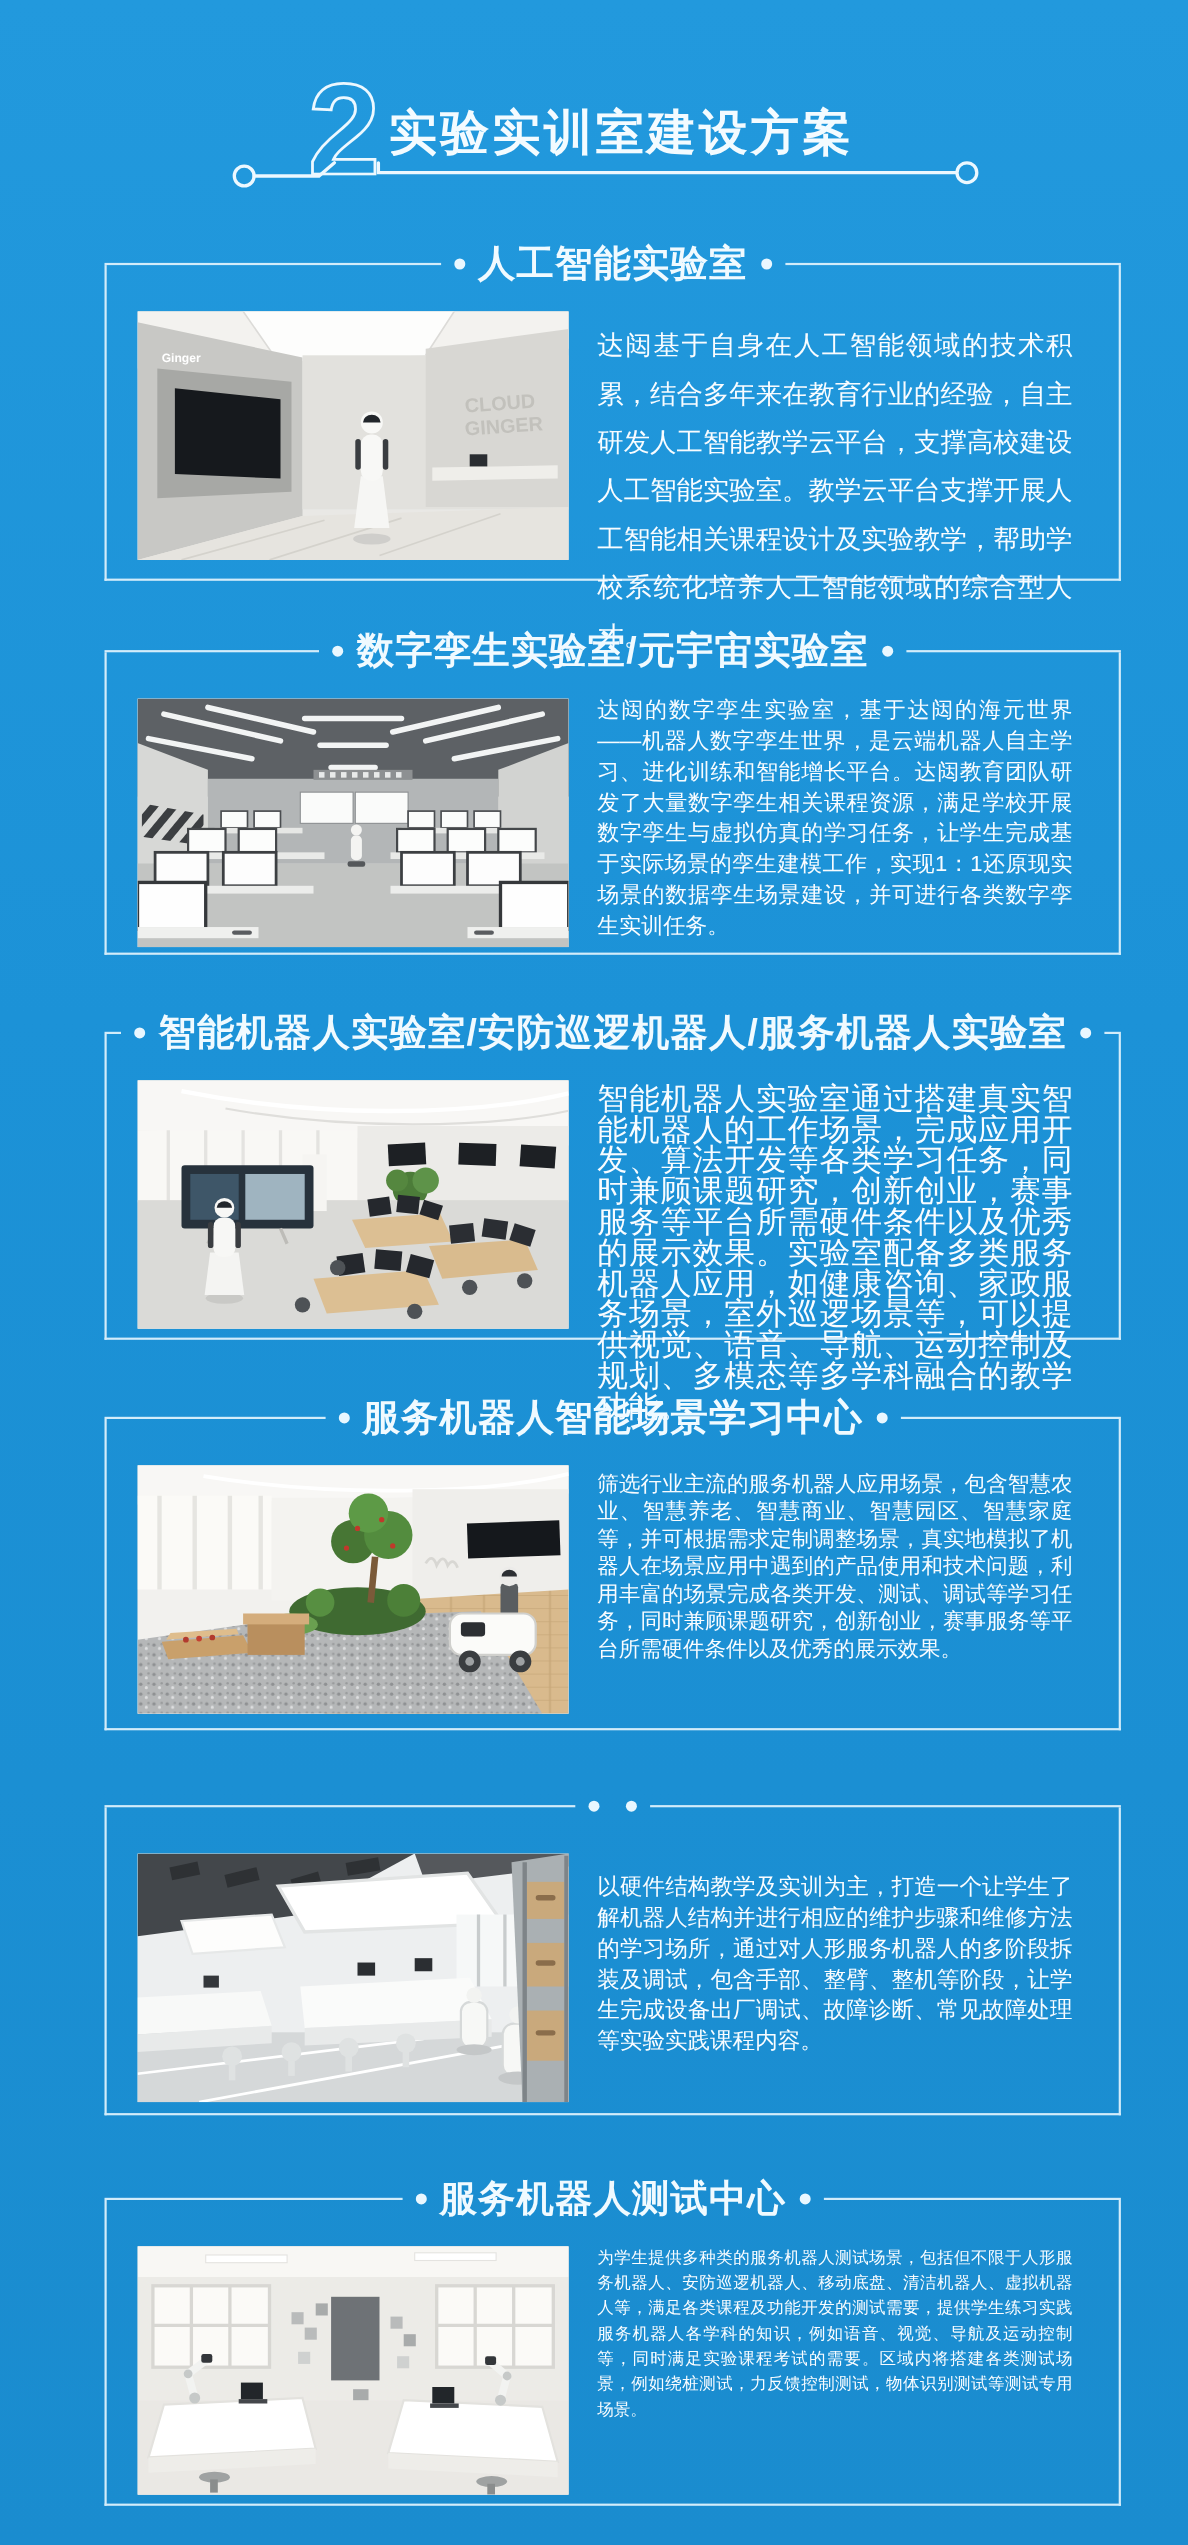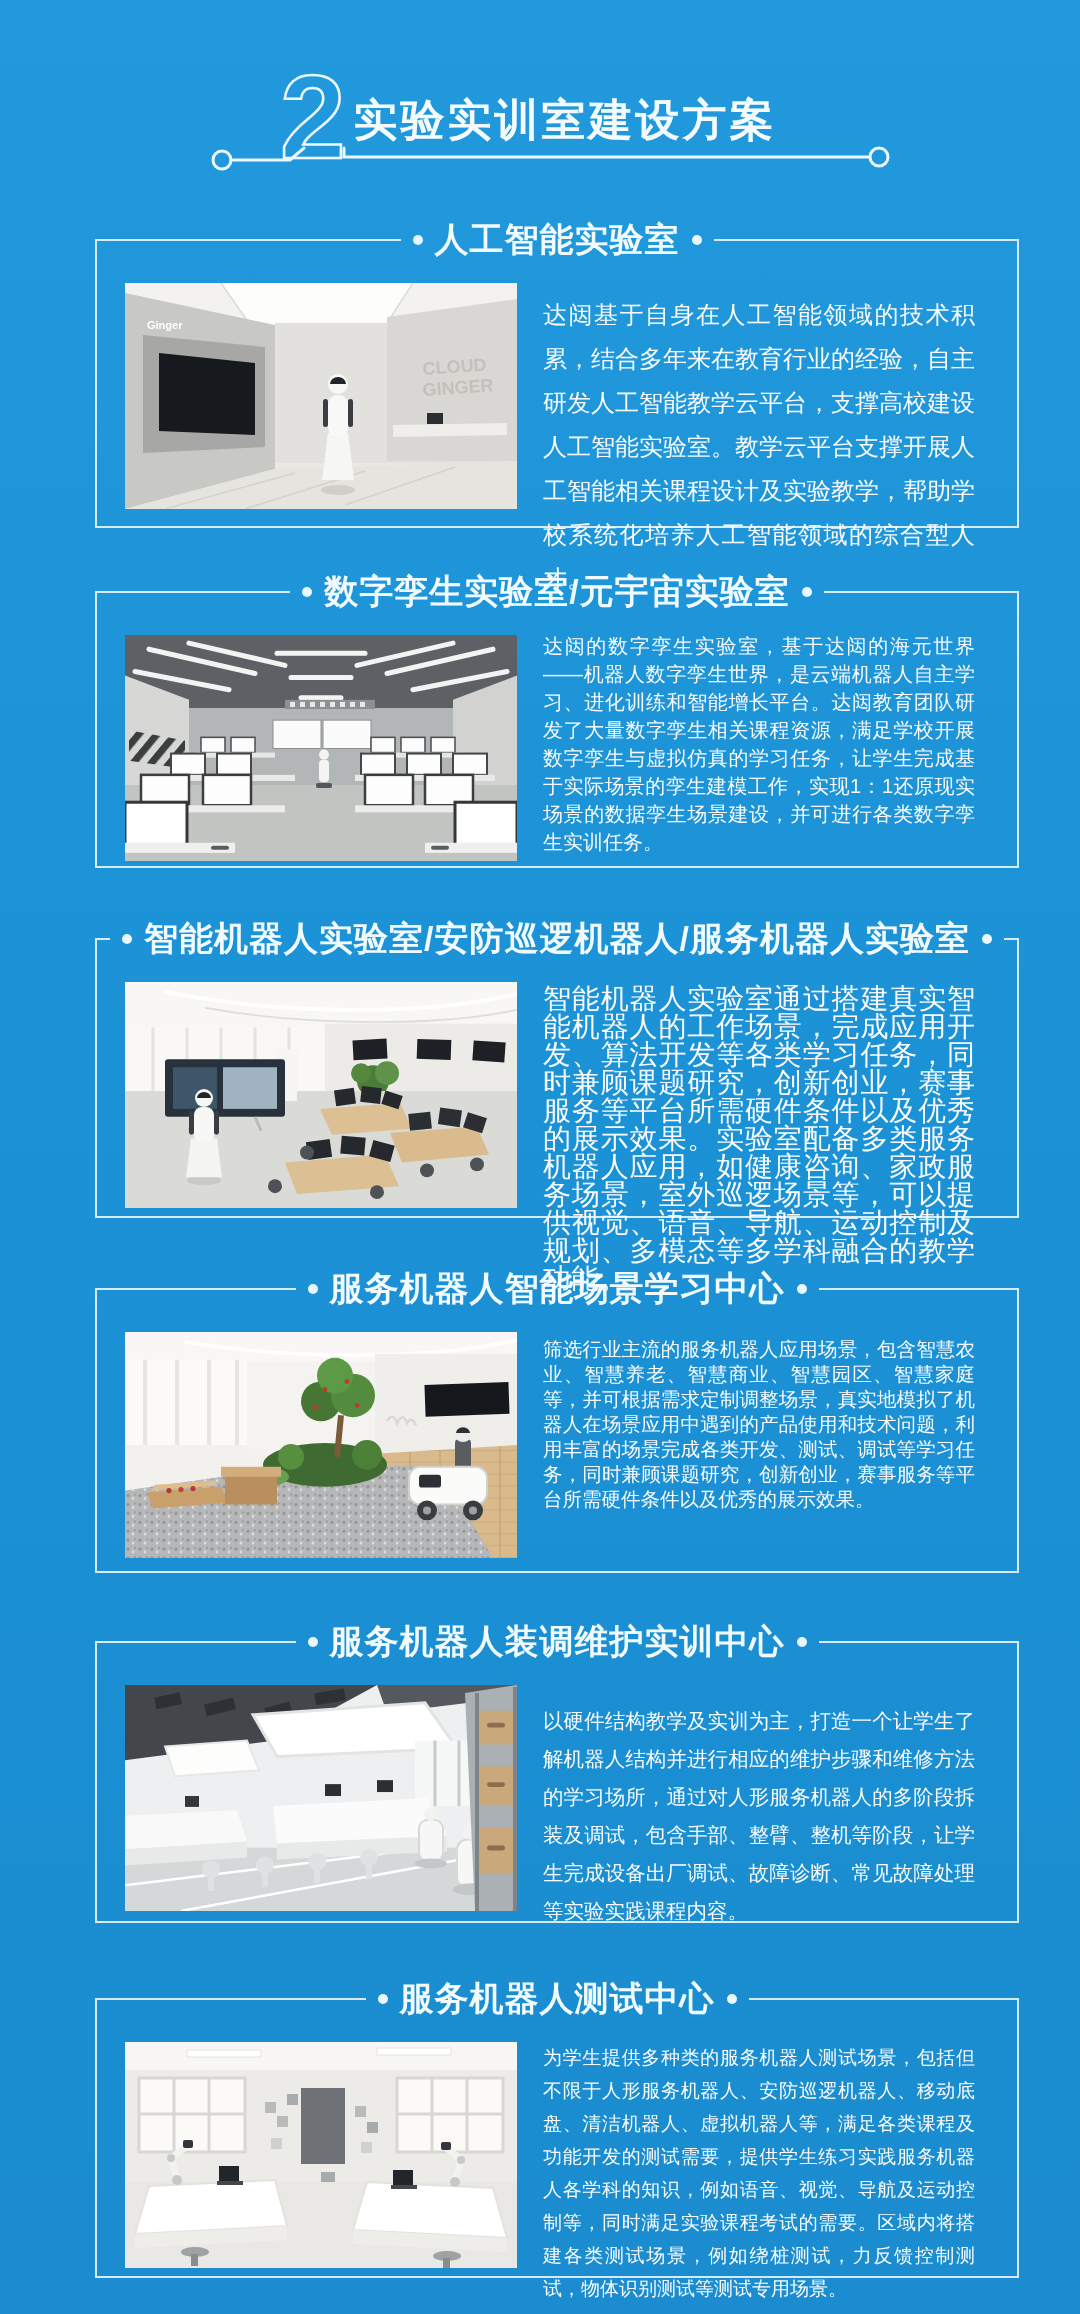--- a/index.html
+++ b/index.html
@@ -35,22 +35,22 @@
   }
   .photo svg{display:block;width:100%;height:100%;}
   .desc{
     position:absolute;left:446px;width:432px;margin:0;
     color:#f8fcff;text-align:justify;
   }
   .s1{top:241px;height:287px}.s1 .desc{top:52px;font-size:24px;line-height:44px}
   .s2{top:593px;height:275px}.s2 .desc{top:39px;font-size:20px;line-height:28px}
   .s3{top:940px;height:278px}.s3 .desc{top:45px;font-size:28px;line-height:28px}
   .s4{top:1290px;height:283px}.s4 .desc{top:47px;font-size:19.5px;line-height:25px}
-  .s5{top:1643px;height:280px}.s5 .desc{top:59px;font-size:20.5px;line-height:38px}
-  .s6{top:2000px;height:278px}.s6 .desc{top:41px;font-size:19px;line-height:33px}
+  .s5{top:1643px;height:280px}.s5 .desc{top:59px;font-size:20.5px;line-height:28px}
+  .s6{top:2000px;height:278px}.s6 .desc{top:41px;font-size:15px;line-height:23px}
 </style>
 </head>
 <body>
 
 <div class="page">
 
   <svg class="header-graphic" viewBox="0 0 1080 200">
     <circle cx="222" cy="160" r="9" fill="none" stroke="#ecf8ff" stroke-width="3"></circle>
     <path d="M231,160 H290 L304,148" fill="none" stroke="#ecf8ff" stroke-width="3" stroke-linecap="round"></path>
     <text x="280" y="158" font-size="118" font-weight="bold" fill="none" stroke="#ecf8ff" stroke-width="2.5" font-family="&quot;Liberation Sans&quot;,sans-serif">2</text>
@@ -344,21 +344,20 @@
         </g>
       </svg>
     </figure>
     <p class="desc">筛选行业主流的服务机器人应用场景，包含智慧农业、智慧养老、智慧商业、智慧园区、智慧家庭等，并可根据需求定制调整场景，真实地模拟了机器人在场景应用中遇到的产品使用和技术问题，利用丰富的场景完成各类开发、测试、调试等学习任务，同时兼顾课题研究，创新创业，赛事服务等平台所需硬件条件以及优秀的展示效果。</p>
   </section>
 
   <section class="box s5">
     <div class="box-head">
       <span class="hline"></span>
       <span class="dot"></span>
-      <h2 class="box-title">服务机器人装调维护实训中心</h2>
       <span class="dot"></span>
       <span class="hline"></span>
     </div>
     <figure class="photo">
       <svg viewBox="0 0 392 228" preserveAspectRatio="none">
         <rect width="392" height="228" fill="#edeff0"></rect>
         <polygon points="0,0 252,0 150,56 0,76" fill="#43474b"></polygon>
         <g fill="#2e3134">
           <rect x="30" y="10" width="26" height="12" transform="rotate(-12 43 16)"></rect>
           <rect x="80" y="16" width="30" height="12" transform="rotate(-14 95 22)"></rect>

